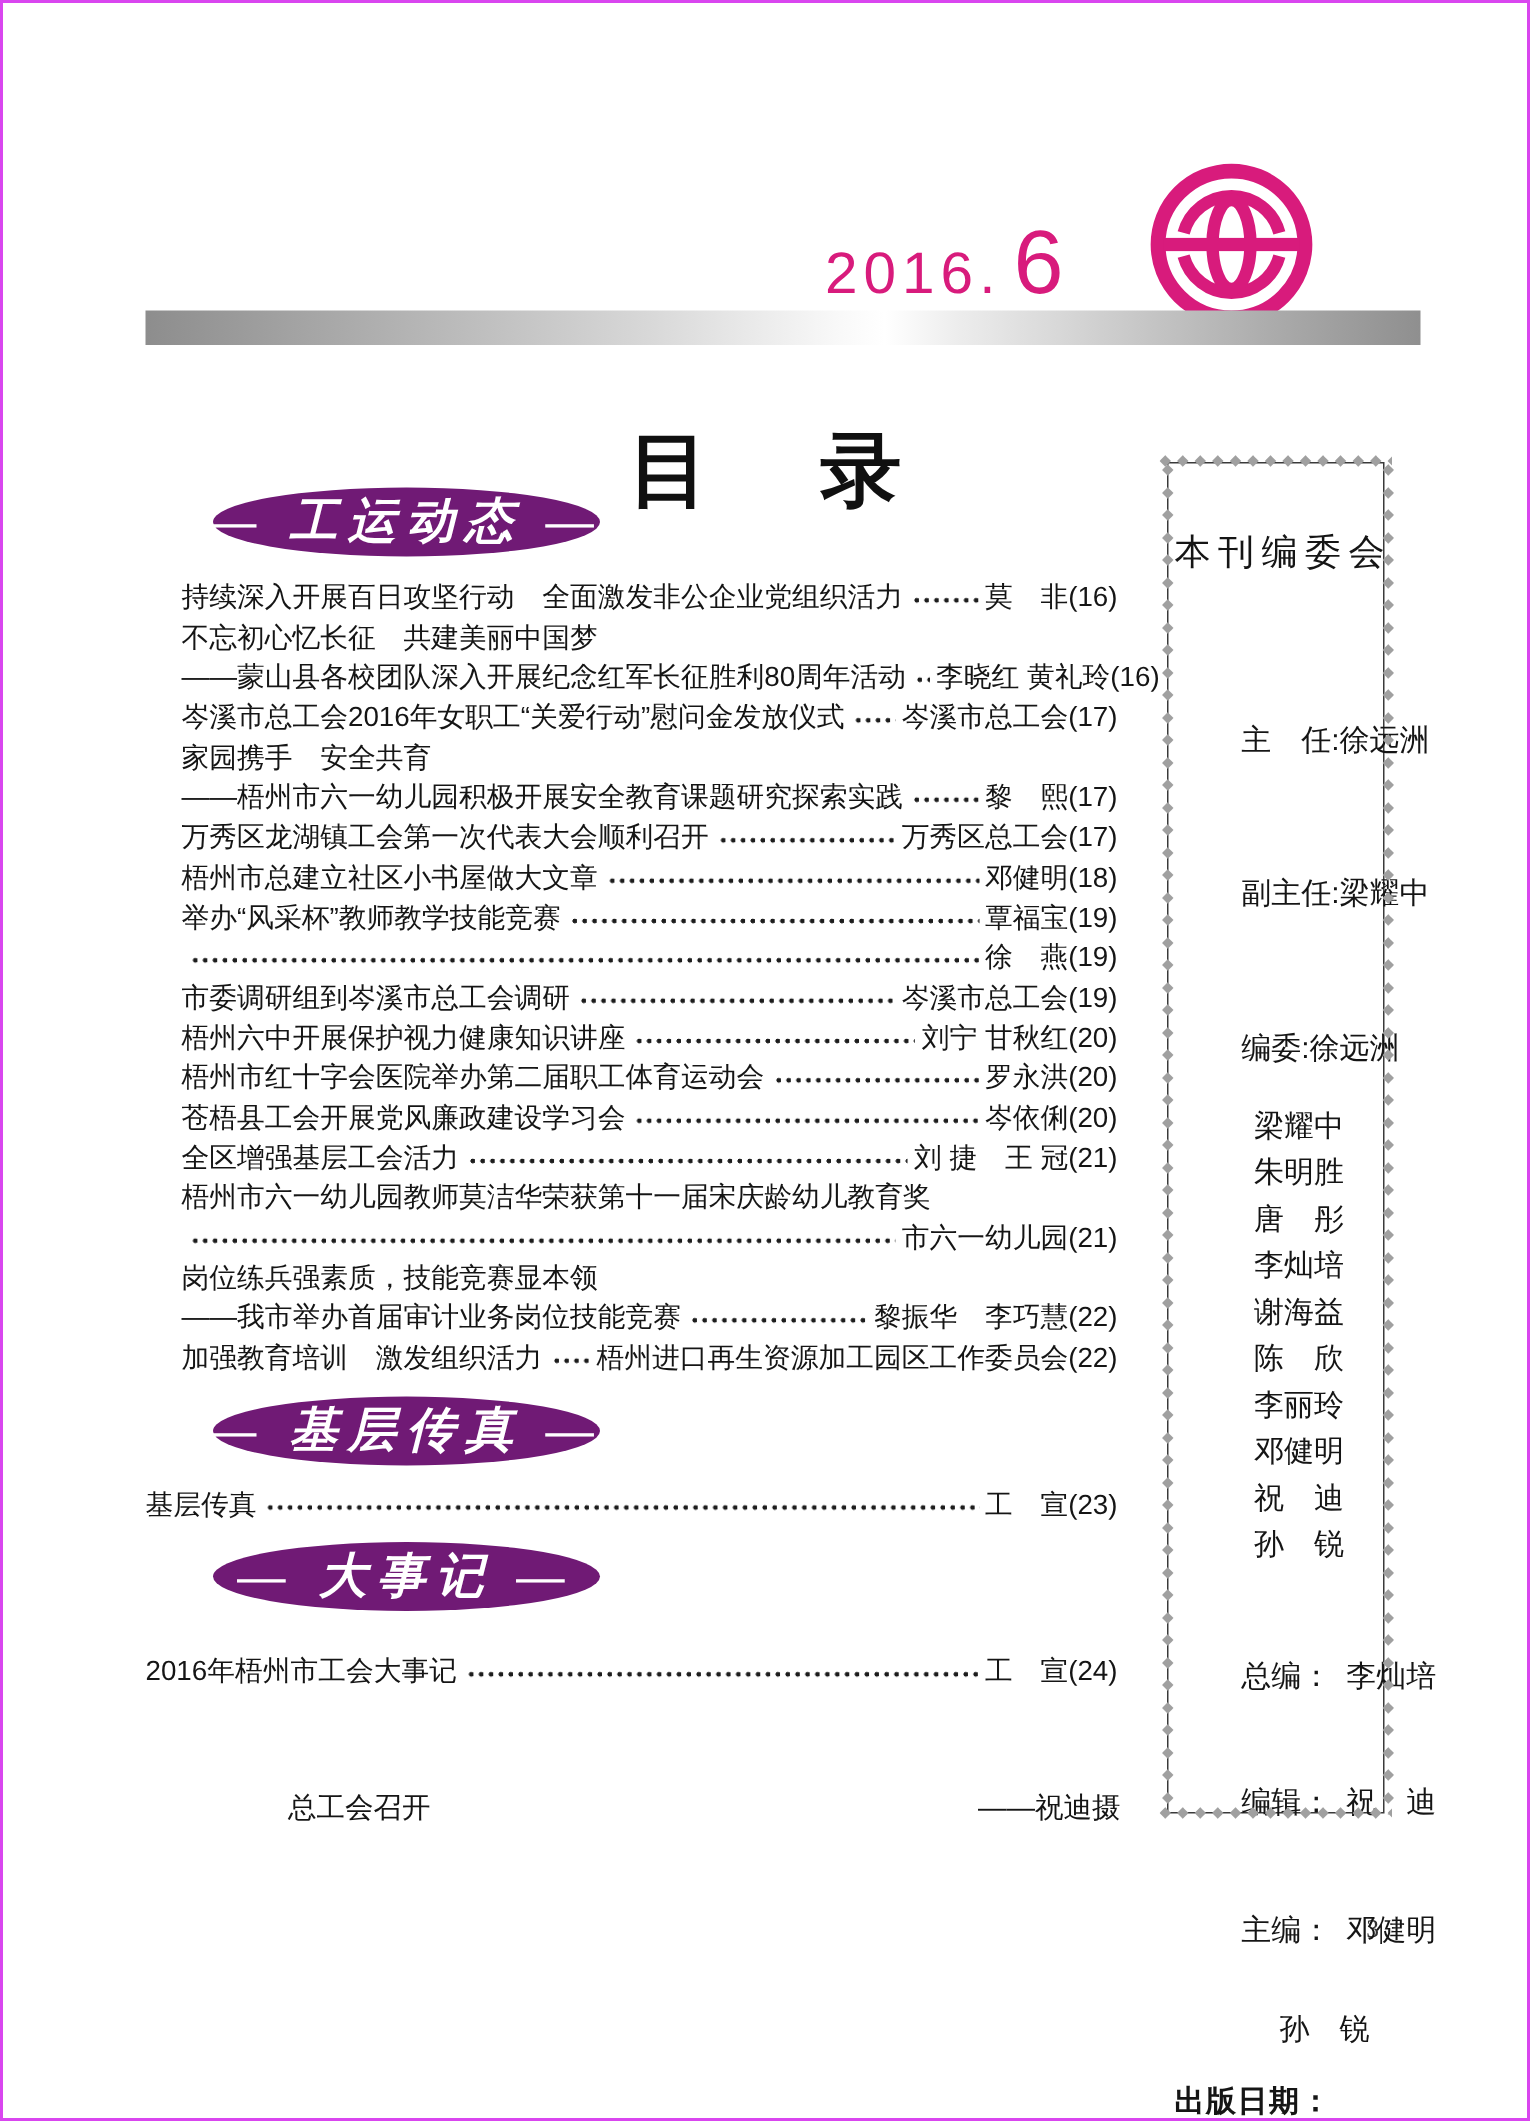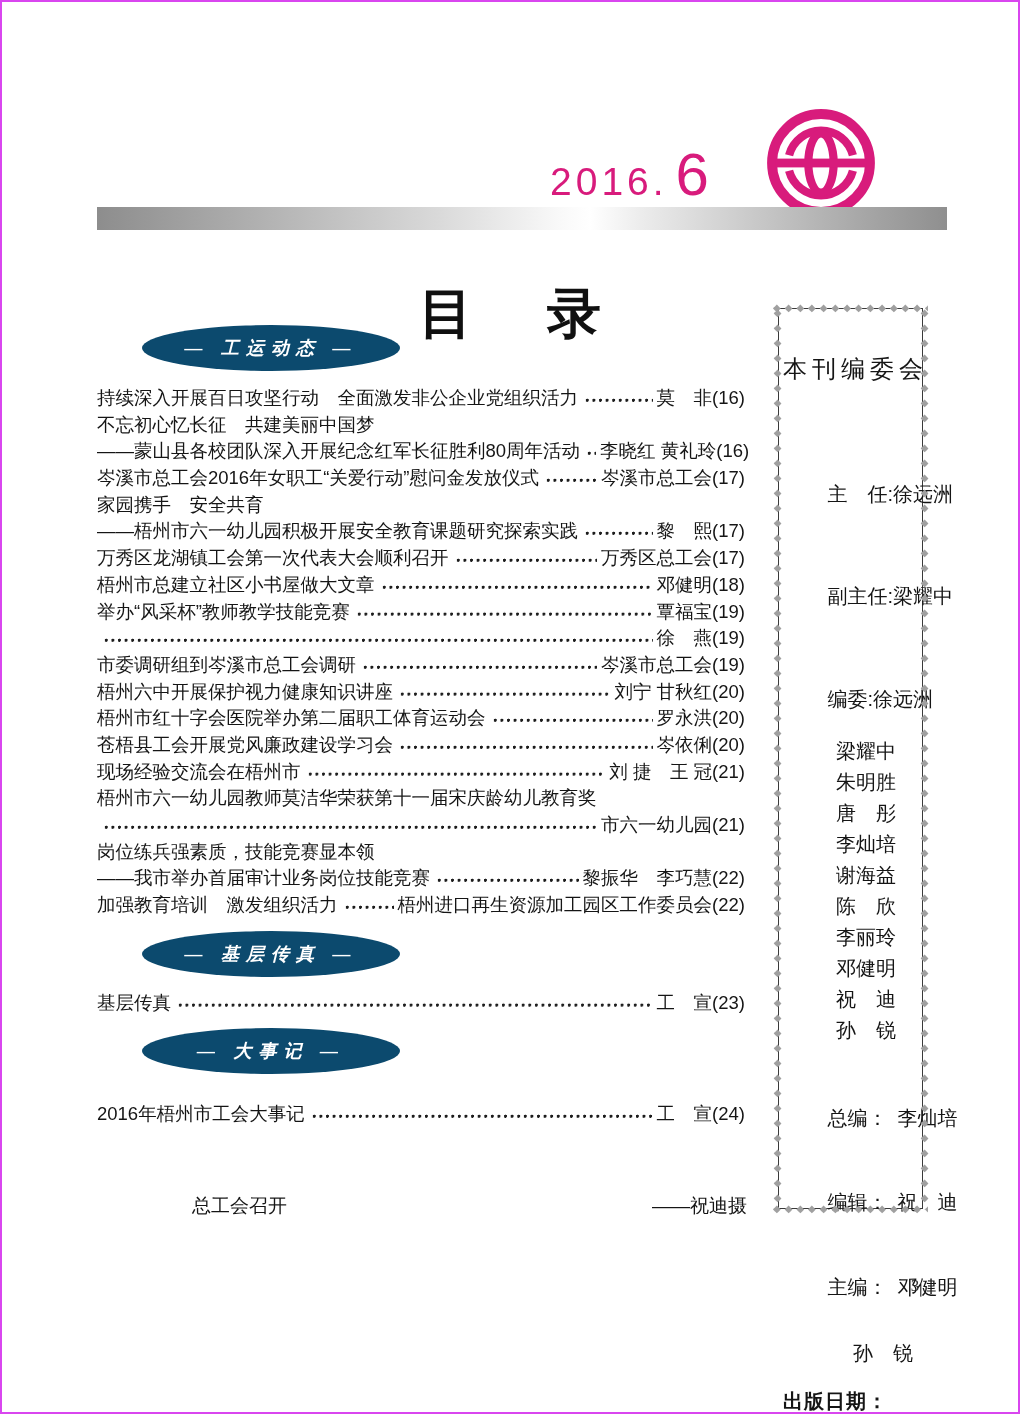--- a/index.html
+++ b/index.html
@@ -31,31 +31,31 @@
     position:absolute;top:240px;left:0;width:100%;
     text-align:center;
     font-family:"DejaVu Serif","Liberation Serif",serif;
     font-size:54px;font-weight:bold;letter-spacing:10px;color:#101010;
     text-indent:10px;
   }
   
   .left-col{position:absolute;left:95px;top:323px;width:648px;}
   .oval{
     width:258px;height:46px;margin-left:45px;
-    background:#0c4a6e;border-radius:50%;
+    background:#701a75;border-radius:50%;
     color:#ffffff;
     display:flex;align-items:center;justify-content:center;
     font-family:"Liberation Serif",serif;
     font-style:italic;font-weight:bold;
-    font-size:18px;letter-spacing:7px;
+    font-size:32px;letter-spacing:7px;
     white-space:nowrap;
   }
   .section:nth-child(2) .oval{margin-top:12px;}
   .section:nth-child(3) .oval{margin-top:12px;}
-  .section:nth-child(1) .lines{margin-top:14px;}
+  .section:nth-child(1) .lines{margin-top:14px;margin-left:24px;}
   .section:nth-child(2) .lines{margin-top:13px;}
   .section:nth-child(3) .lines{margin-top:27px;}
   .toc-line{
     display:flex;
     height:26.7px;line-height:26.7px;
     font-size:18.5px;
     white-space:nowrap;
   }
   .toc-line .t{white-space:pre;}
   .toc-line .leader{
@@ -188,21 +188,21 @@
             <span class="t">梧州市红十字会医院举办第二届职工体育运动会</span>
             <span class="leader"></span>
             <span class="ref">罗永洪(20)</span>
           </div>
           <div class="toc-line">
             <span class="t">苍梧县工会开展党风廉政建设学习会</span>
             <span class="leader"></span>
             <span class="ref">岑依俐(20)</span>
           </div>
           <div class="toc-line">
-            <span class="t">现场经验交流会在梧州市</span>
+            <span class="t">全区增强基层工会活力</span>
             <span class="leader"></span>
             <span class="ref">刘 捷　王 冠(21)</span>
           </div>
           <div class="toc-line">
             <span class="t">梧州市六一幼儿园教师莫洁华荣获第十一届宋庆龄幼儿教育奖</span>
           </div>
           <div class="toc-line">
             <span class="t"></span>
             <span class="leader"></span>
             <span class="ref">市六一幼儿园(21)</span>

